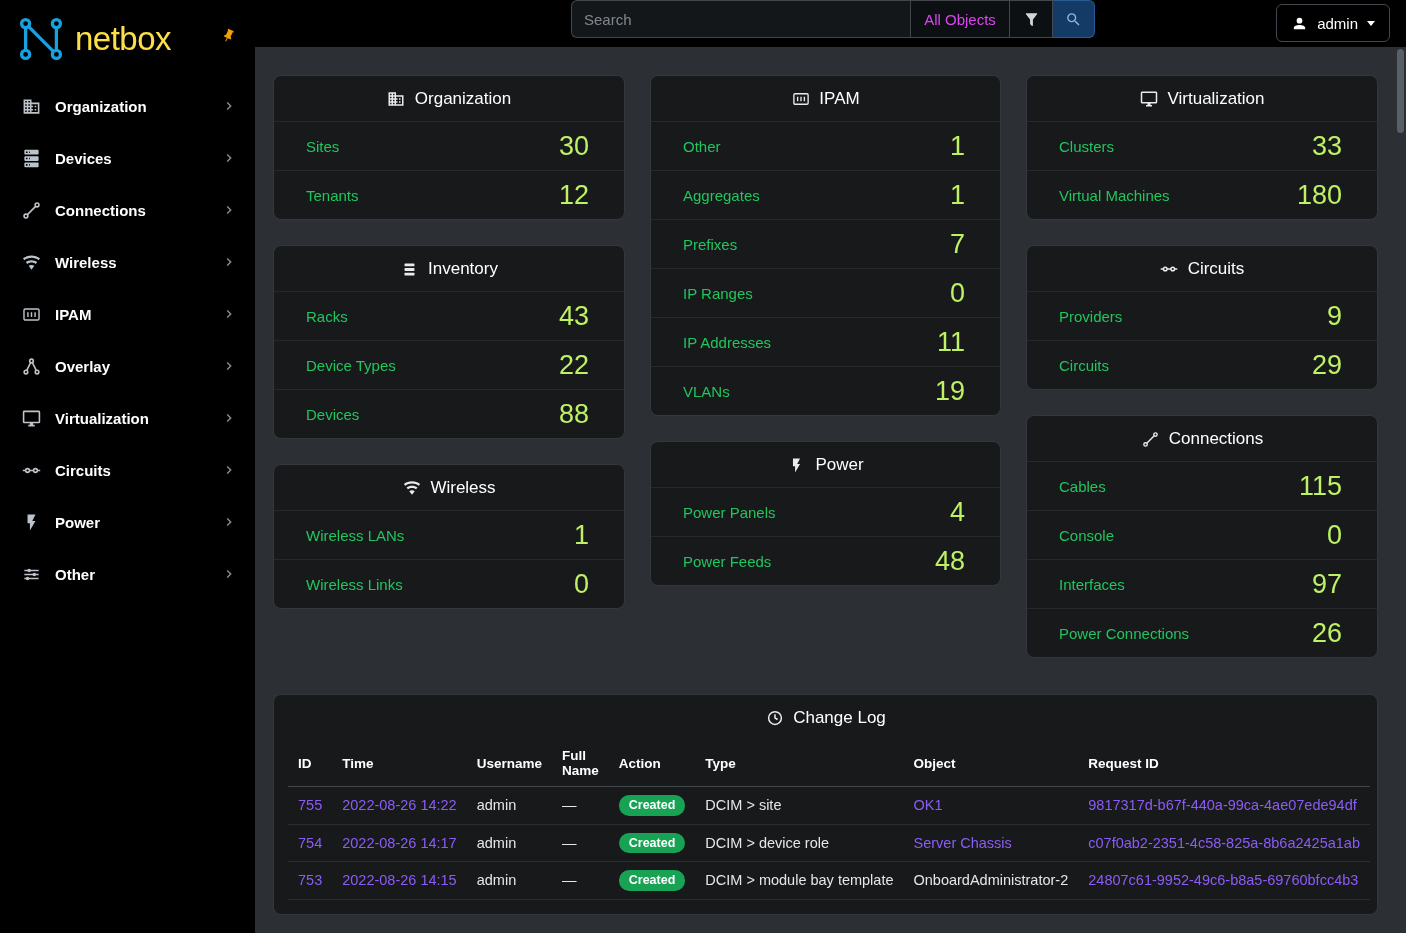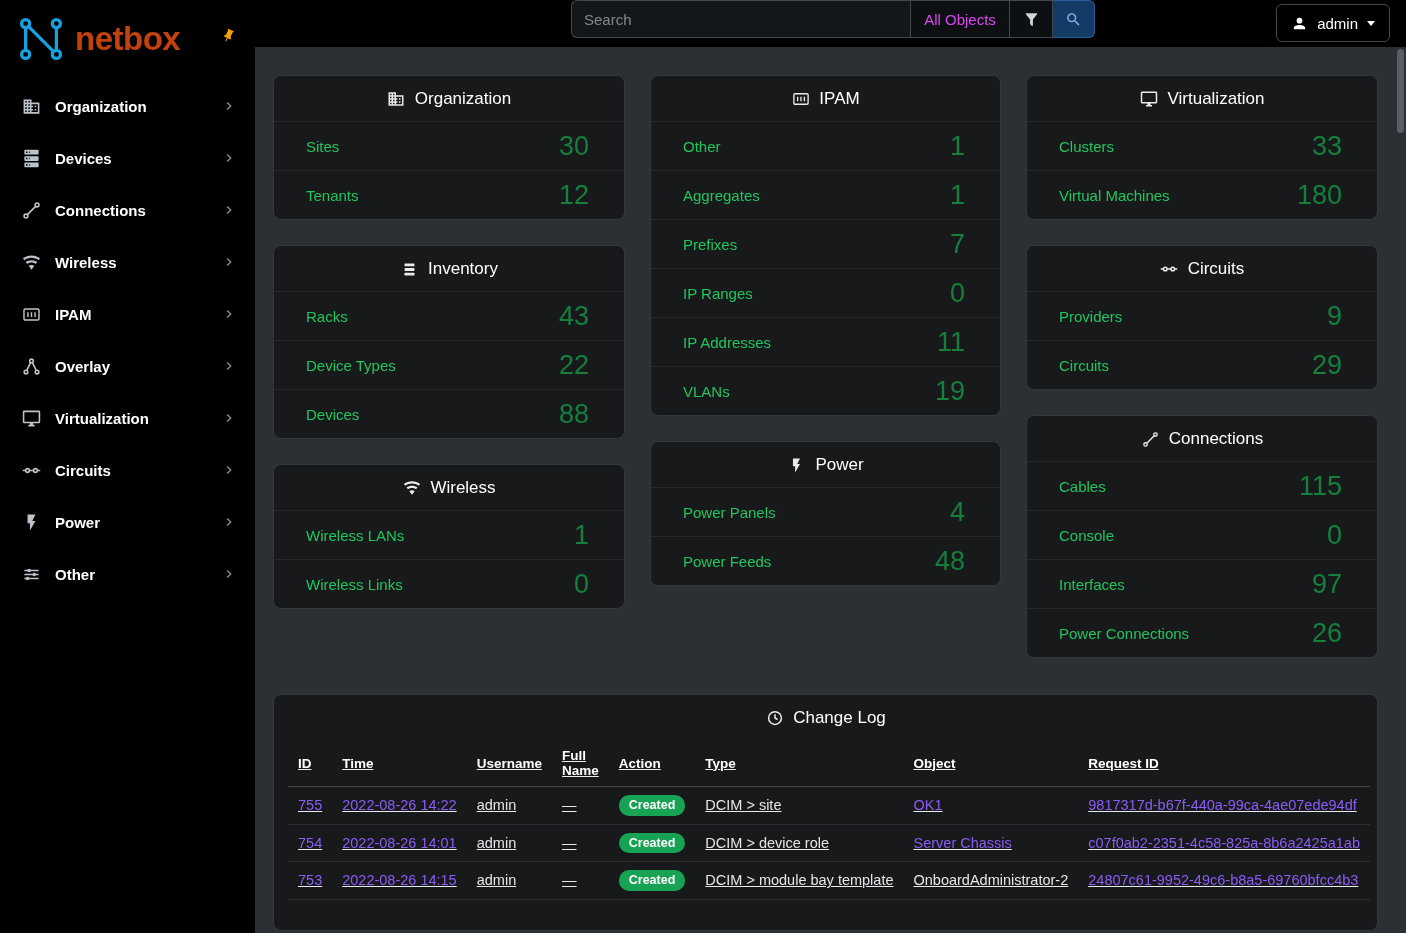--- a/index.html
+++ b/index.html
@@ -4,21 +4,21 @@
 <style>
   html,body{margin:0;padding:0;}
   body{
     width:1406px;height:933px;overflow:hidden;position:relative;
     background:#2c3034;color:#e9ecef;
     font-family:"Liberation Sans", sans-serif;
   }
   
   .sidebar{position:absolute;left:0;top:0;width:255px;height:100%;background:#000;z-index:3;}
   .logo-row{display:flex;align-items:center;padding:14px 14px 12px 16px;position:relative;cursor:pointer;}
-  .wordmark{font-size:33px;font-weight:700;color:#c2410c;letter-spacing:-0.5px;margin-left:9px;}
+  .wordmark{font-size:33px;font-weight:400;color:#fde047;letter-spacing:-0.5px;margin-left:9px;}
   .pin{position:absolute;right:20px;top:28px;color:#f59f00;cursor:pointer;transform:rotate(25deg);}
   .nav{padding-top:4px;}
   .nav-item{display:flex;align-items:center;height:52px;padding:0 18px 0 20px;cursor:pointer;}
   .nav-icon{width:22px;height:22px;color:#bcc3ca;display:flex;align-items:center;justify-content:center;margin-right:13px;flex:none;}
   .nav-label{font-size:15px;font-weight:700;color:#fff;flex:1;}
   .chev{color:#8a9197;display:flex;}
   
   .topbar{position:absolute;left:255px;right:0;top:0;height:47px;background:#000;z-index:2;}
   .search-group{position:absolute;left:316px;top:0;height:28px;display:flex;}
   .search-input{width:339px;height:38px;box-sizing:border-box;background:#14171a;border:1px solid #42474d;
@@ -36,24 +36,24 @@
   
   .main{position:absolute;left:255px;top:47px;right:0;bottom:0;padding:28px 28px 0 18px;box-sizing:border-box;overflow:hidden;}
   .grid{display:grid;grid-template-columns:352px 351px 352px;gap:25px;align-items:start;}
   .col{display:flex;flex-direction:column;gap:25px;}
   .card{background:#17191b;border:1px solid #33383d;border-radius:8px;overflow:hidden;}
   .card-header{display:flex;align-items:center;justify-content:center;gap:9px;padding:13px 16px 12px;font-size:17px;color:#fff;}
   .cicon{width:19px;height:19px;color:#e9ecef;display:flex;align-items:center;justify-content:center;flex:none;}
   .stat-row{display:flex;align-items:center;justify-content:space-between;padding:6px 35px 6px 32px;
     min-height:49px;box-sizing:border-box;border-top:1px solid #26292c;}
   .stat-label{font-size:15px;color:#22c55e;}
-  .stat-value{font-size:27px;color:#15803d;text-decoration:none;cursor:pointer;}
+  .stat-value{font-size:27px;color:#bef264;text-decoration:none;cursor:pointer;}
   
-  .changelog{margin-top:36px;padding-bottom:22px;}
-  .table-wrap{padding:0 14px 8px;text-decoration:underline;}
+  .changelog{margin-top:36px;padding-bottom:6px;}
+  .table-wrap{padding:0 14px 8px;}
   table{width:100%;border-collapse:collapse;}
   th{text-align:left;padding:8px 10px;font-size:13.5px;color:#fff;font-weight:700;border-bottom:1px solid #42474d;}
   td{text-align:left;padding:8px 10px;font-size:14.5px;color:#e4e7ea;border-bottom:1px solid #2a2e32;white-space:nowrap;}
   a.link{color:#8b5cf6;text-decoration:none;cursor:pointer;}
   .badge{display:inline-block;background:#17a254;color:#fff;font-size:12.5px;font-weight:600;
     padding:4px 10px;border-radius:10px;line-height:1;}
   .scroll-thumb{position:absolute;right:2px;top:49px;width:7px;height:84px;background:#585f66;border-radius:4px;z-index:5;cursor:grab;}
 </style>
 </head>
 <body>
@@ -511,21 +511,21 @@
             <td><a class="link">2022-08-26 14:22</a></td>
             <td><span>admin</span></td>
             <td><span>—</span></td>
             <td><span class="badge">Created</span></td>
             <td><span>DCIM &gt; site</span></td>
             <td><a class="link">OK1</a></td>
             <td><a class="link">9817317d-b67f-440a-99ca-4ae07ede94df</a></td>
           </tr>
           <tr>
             <td><a class="link">754</a></td>
-            <td><a class="link">2022-08-26 14:01</a></td>
+            <td><a class="link">2022-08-26 14:17</a></td>
             <td><span>admin</span></td>
             <td><span>—</span></td>
             <td><span class="badge">Created</span></td>
             <td><span>DCIM &gt; device role</span></td>
             <td><a class="link">Server Chassis</a></td>
             <td><a class="link">c07f0ab2-2351-4c58-825a-8b6a2425a1ab</a></td>
           </tr>
           <tr>
             <td><a class="link">753</a></td>
             <td><a class="link">2022-08-26 14:15</a></td>

